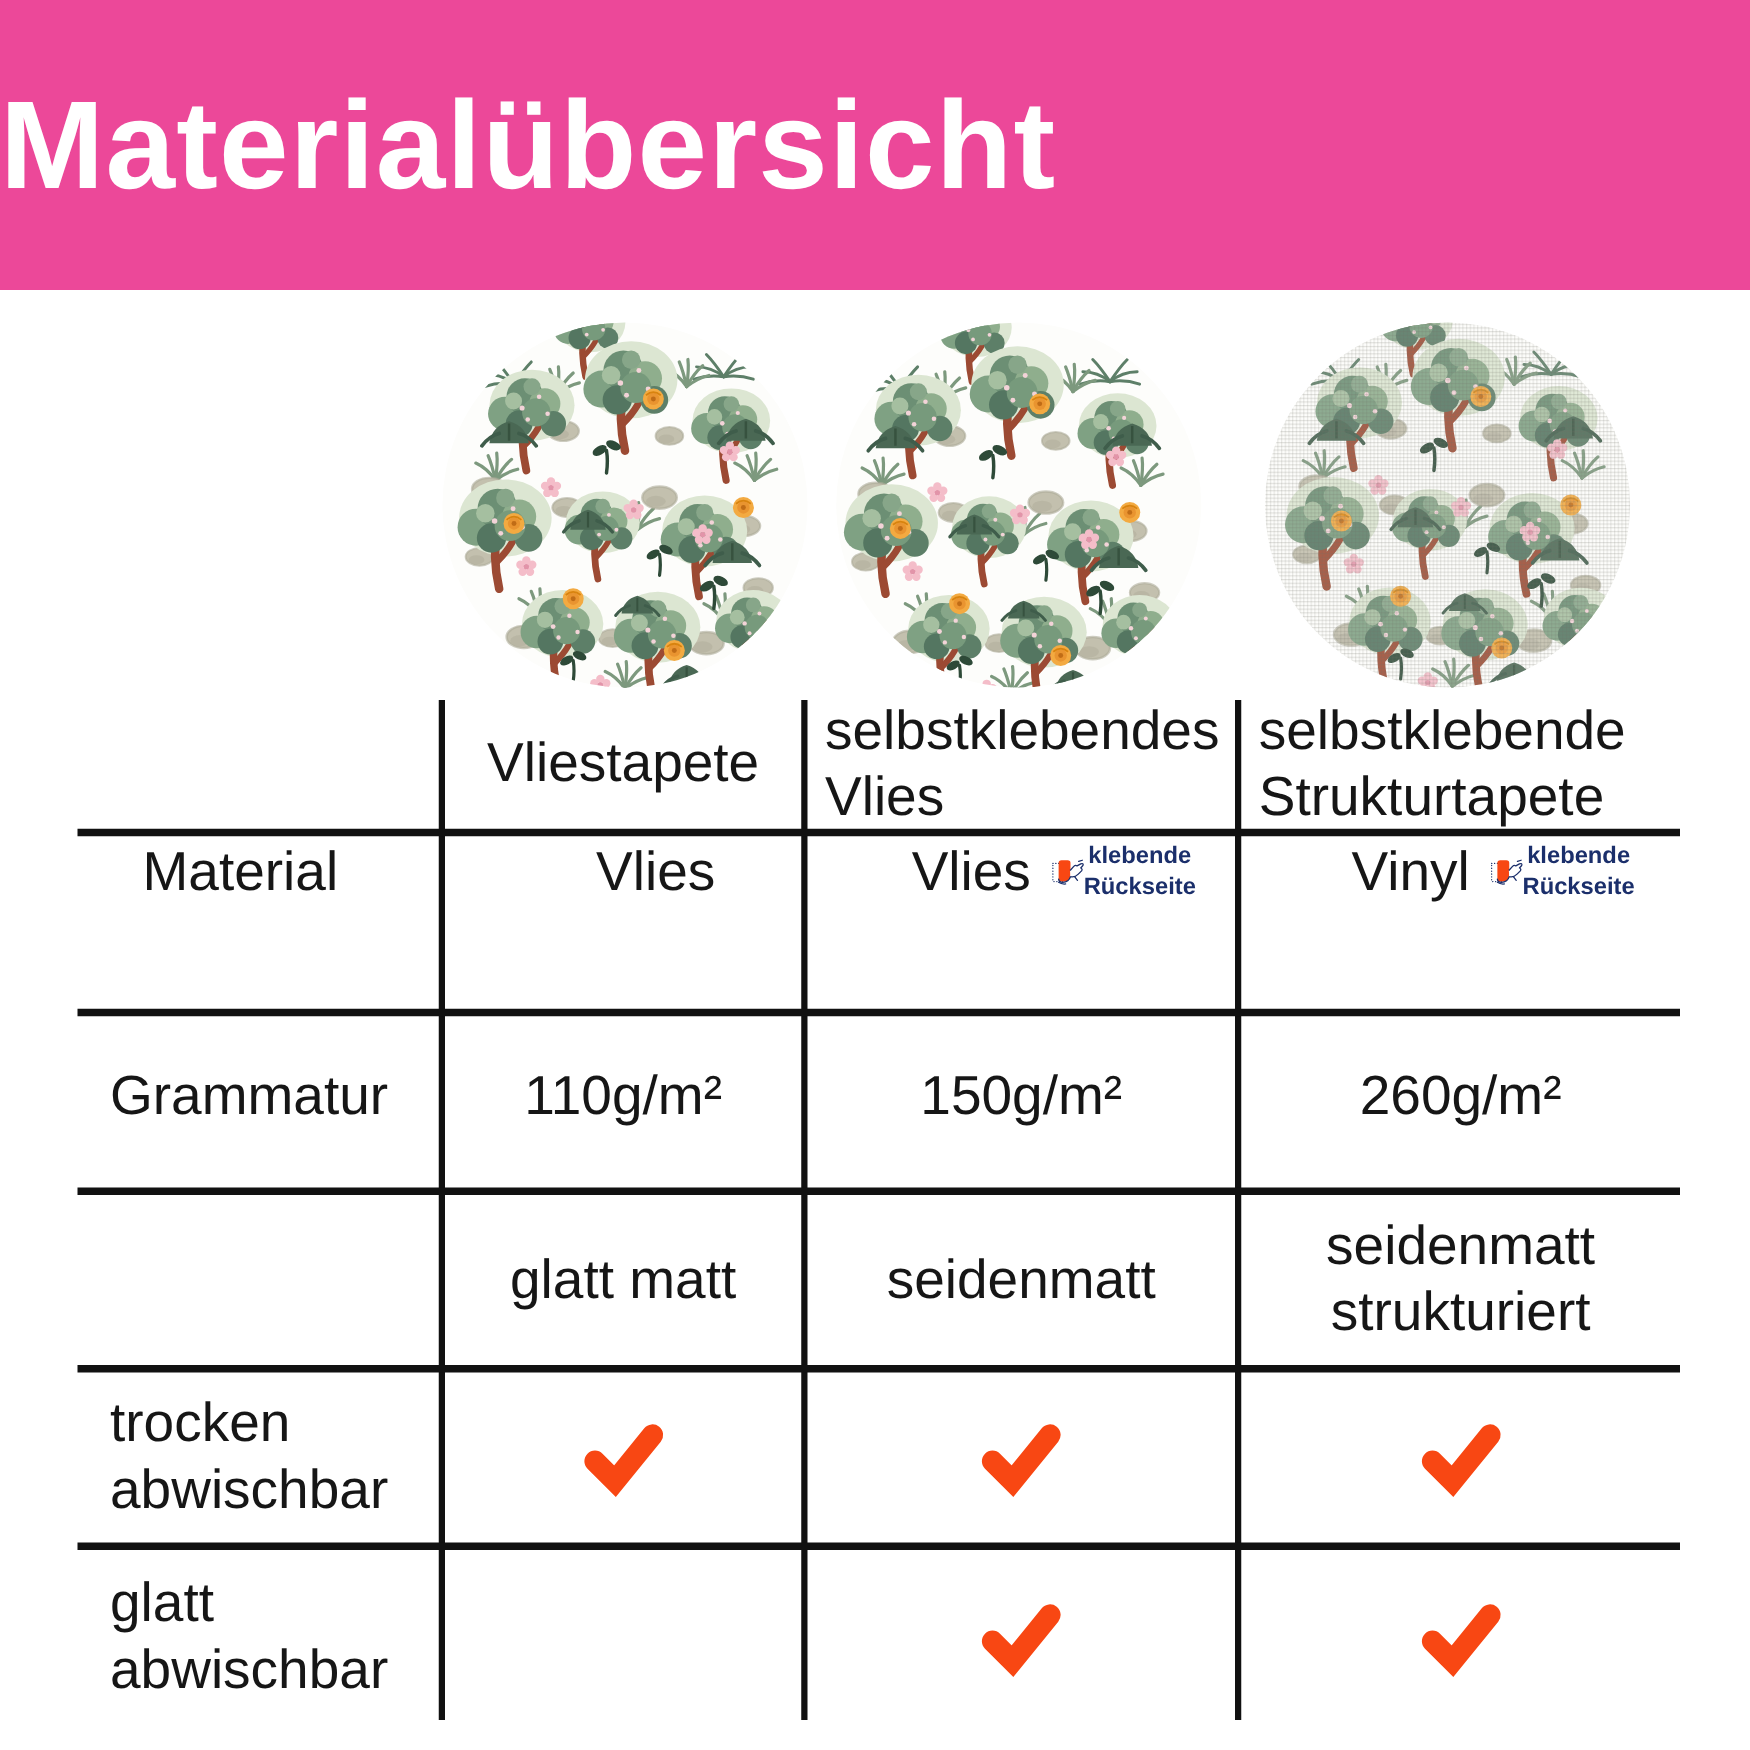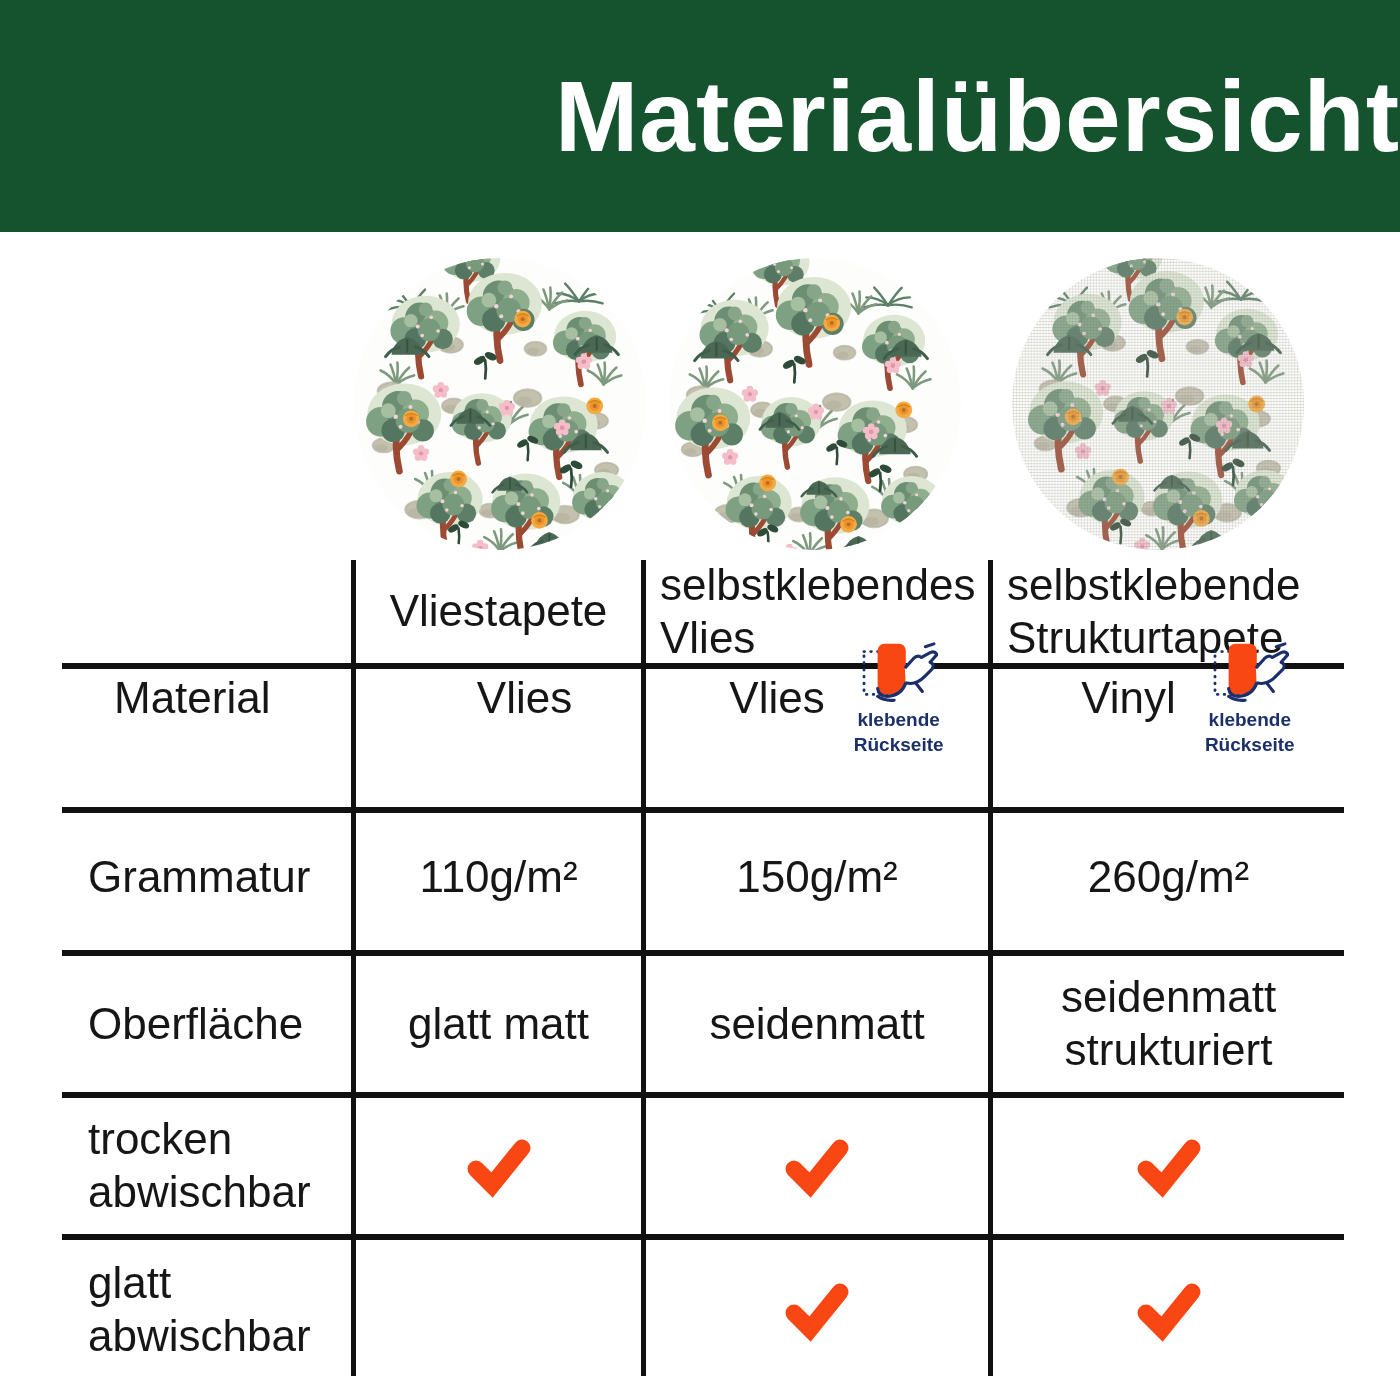--- a/index.html
+++ b/index.html
@@ -2,21 +2,21 @@
 <html><head>
 <meta charset="utf-8">
 <style>
   html,body { margin:0; padding:0; background:#ffffff; }
   .canvas {
     position:relative; width:1400px; height:1400px; overflow:hidden;
     background:#ffffff; font-family:"Liberation Sans", sans-serif; color:#161616;
   }
   .header {
     position:absolute; left:0; top:0; width:1400px; height:232px;
-    background:#14532d; display:flex; align-items:center; justify-content:flex-end;
+    background:#ec4899; display:flex; align-items:center; justify-content:flex-start;
   }
   .header h1 {
     margin:0; font-size:100px; font-weight:700; letter-spacing:1px; color:#ffffff;
     font-family:"Liberation Sans", sans-serif;
   }
   .swatch { position:absolute; width:296px; height:296px; top:256px; }
   .sw1 { left:352px; } .sw2 { left:667px; } .sw3 { left:1010px; }
 
   .vline { position:absolute; top:560px; height:816px; width:5px; background:#111111; }
   .v1 { left:351px; } .v2 { left:641px; } .v3 { left:988px; }
@@ -41,21 +41,21 @@
   .c3.hdr { left:1007px; width:337px; }
 
   
   .rhead { top:560px;  height:103px; }
   .r0 { top:629px;  height:138px;margin-left:26px; }
   .r1 { top:813px;  height:129px; }
   .r2 { top:956px;  height:136px; }
   .r3 { top:1098px; height:136px; }
   .r4 { top:1240px; height:140px; }
 
-  .adh { display:flex; flex-direction:column; align-items:center; margin-left:16px; width:116px; }
+  .adh { display:flex; flex-direction:row; align-items:center; margin-left:16px; width:116px; }
   .adh svg { width:78px; height:70px; }
   .adh .cap { font-size:19px; font-weight:700; color:#1b2f6b; line-height:1.3; text-align:center; }
   .adh .cap span { display:block; }
 
   .check svg { width:76px; height:76px; display:block; }
 </style>
 </head>
 <body>
 
 <div class="canvas">
@@ -306,25 +306,20 @@
   <div class="cell r1 c1">
     <span>110g/m²</span>
   </div>
   <div class="cell r1 c2">
     <span>150g/m²</span>
   </div>
   <div class="cell r1 c3">
     <span>260g/m²</span>
   </div>
 
-  <div class="cell r2 clabel left">
-    <div class="lines">
-        <span>Oberfläche</span>
-      </div>
-  </div>
   <div class="cell r2 c1">
     <div class="lines">
         <span>glatt matt</span>
       </div>
   </div>
   <div class="cell r2 c2">
     <div class="lines">
         <span>seidenmatt</span>
       </div>
   </div>

